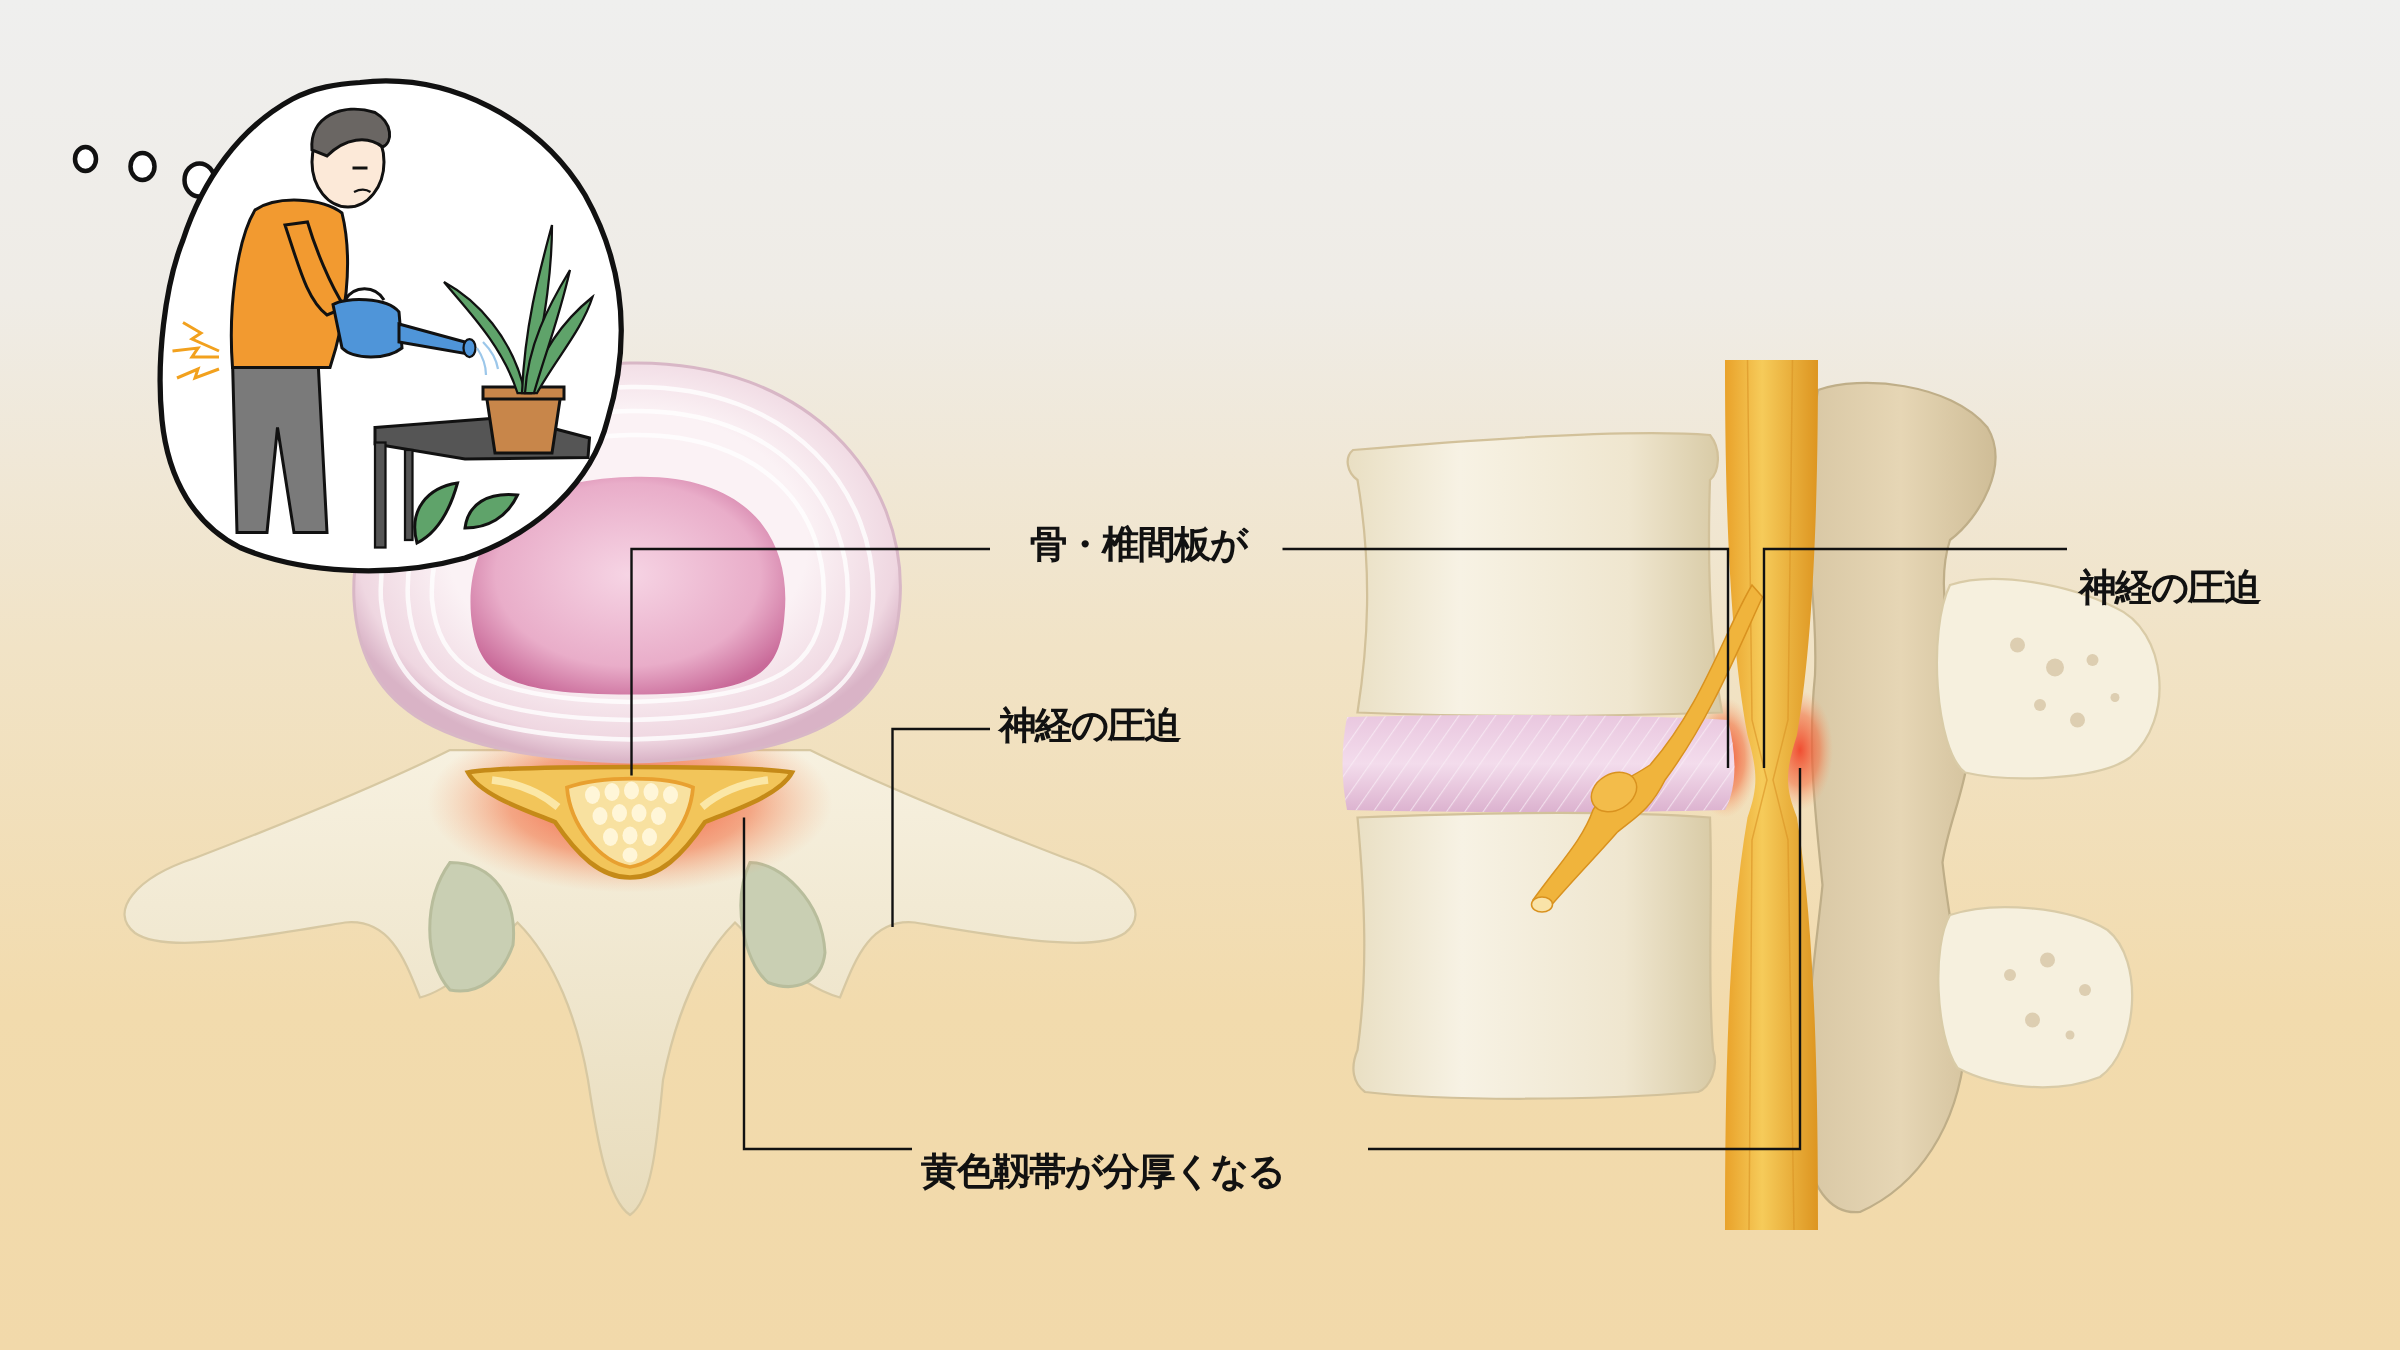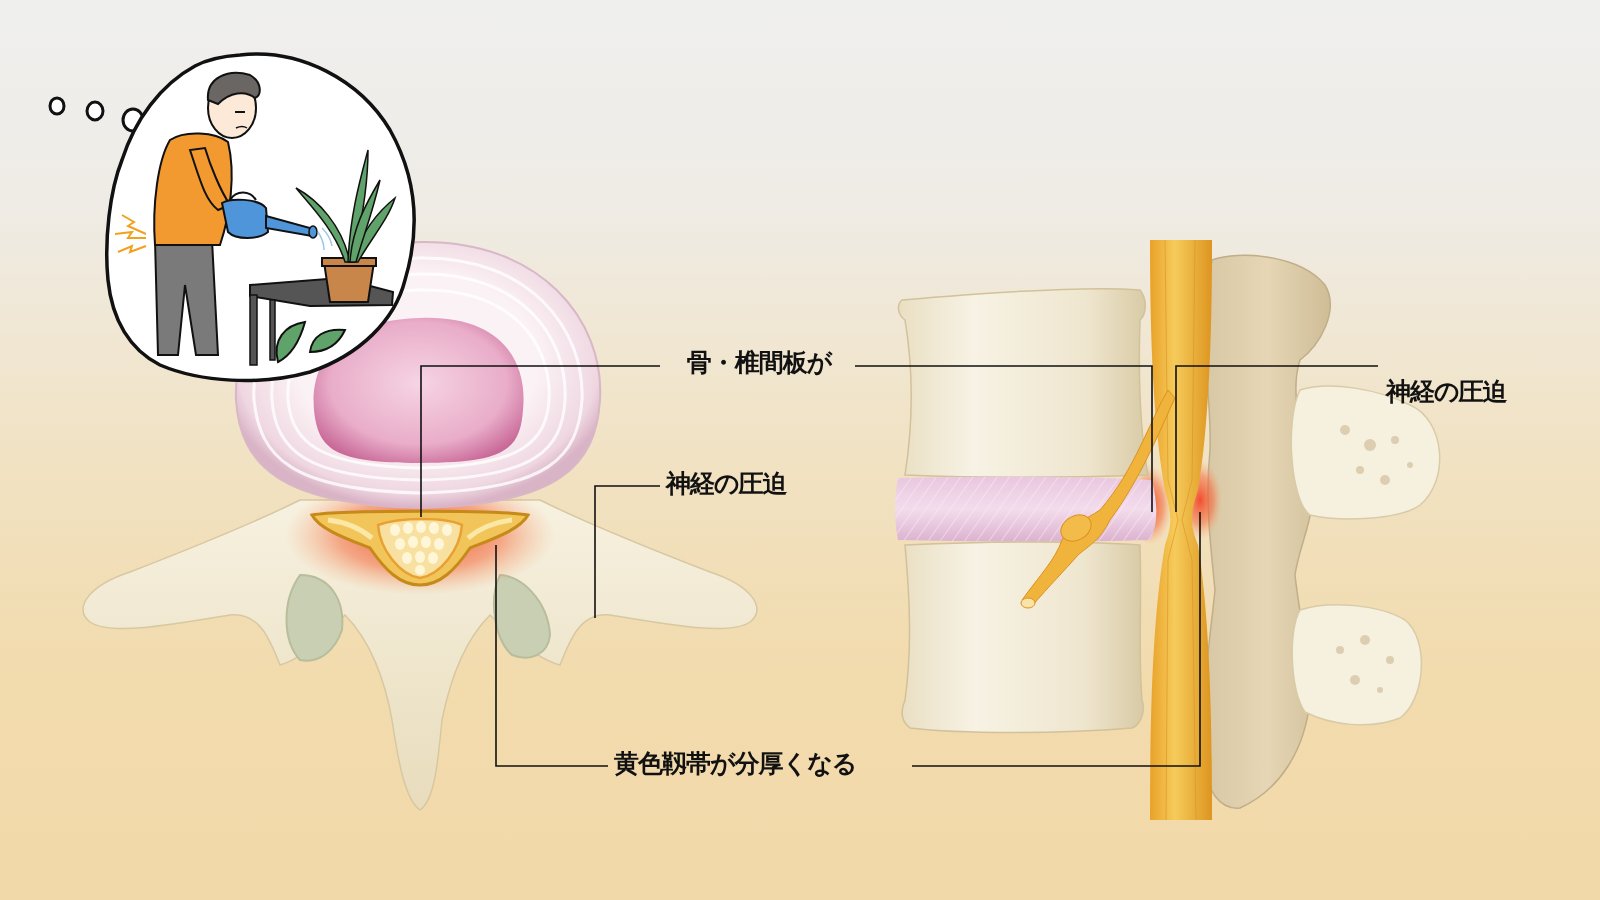--- a/index.html
+++ b/index.html
@@ -208,14 +208,14 @@
     <polyline points="608,766 496,766 496,545"></polyline>
     <polyline points="912,766 1200,766 1200,512"></polyline>
     <polyline points="1378,366 1176,366 1176,512"></polyline>
   </g>
 </svg>
 
 <div class="label" style="left:664px; top:348px; width:190px;">
   <span>骨・椎間板が</span>
 </div>
 <div class="label" style="left:666px; top:469px;">神経の圧迫</div>
-<div class="label" style="left:614px; top:749px;">黄色靱帯が分厚くなる</div>
+<div class="label" style="left:614px; top:766px;">黄色靱帯が分厚くなる</div>
 <div class="label" style="left:1386px; top:349px;margin-top:28px;">神経の圧迫</div>
 
 </body></html>

